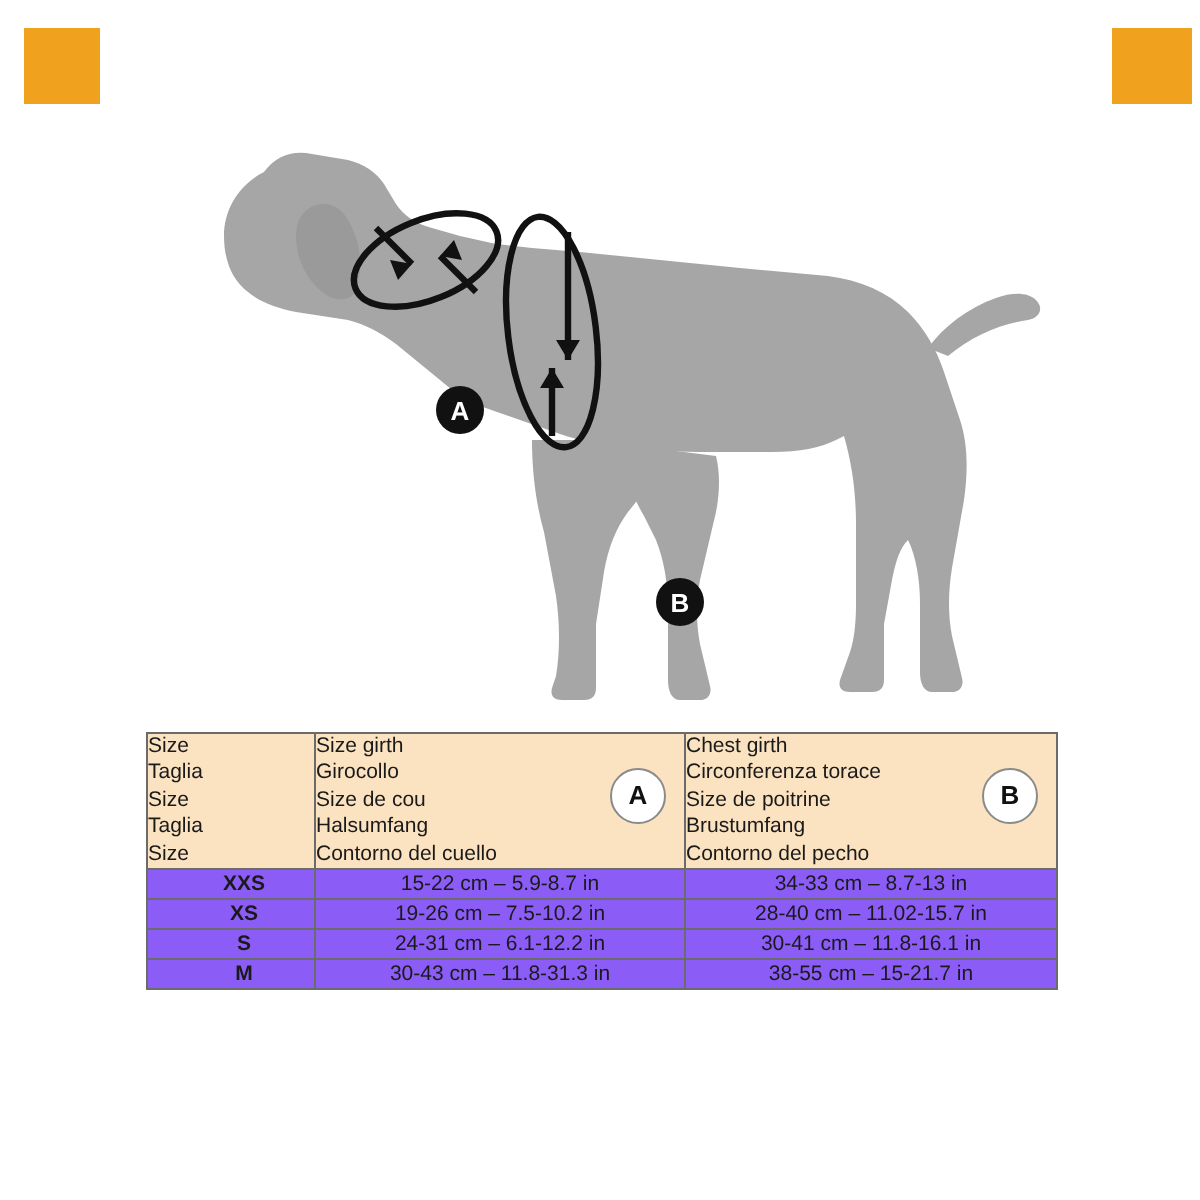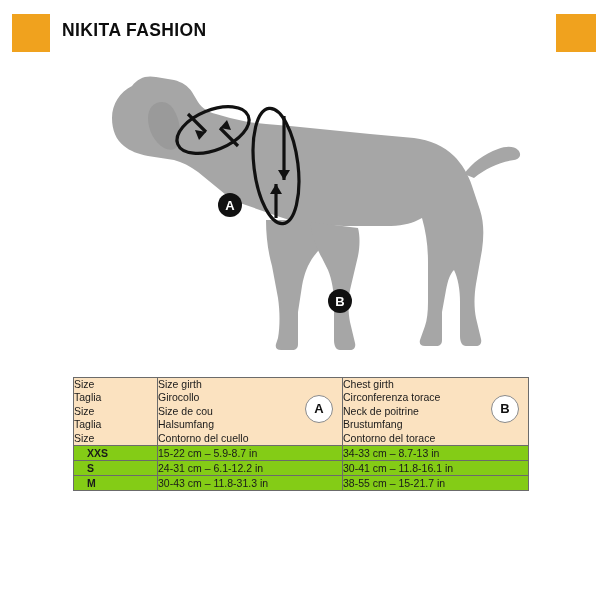--- a/index.html
+++ b/index.html
@@ -62,21 +62,21 @@
     display: flex;
     align-items: center;
     justify-content: center;
   }
   .badge.a { left: 148px; top: 143px; width: 24px; height: 24px; }
   .badge.b { left: 258px; top: 239px; width: 24px; height: 24px; }
 
   
   .tbl {
     position: absolute;
-    left: 73px; top: 377px;
+    left: 73px; top: 366px;
     width: 455px;
     border-collapse: collapse;
     table-layout: fixed;
   }
   .tbl td {
     border: 1px solid #6b6b6b;
     vertical-align: top;
     padding: 0;
   }
   .c-size  { width: 84px; }
@@ -103,40 +103,40 @@
     border: 1px solid #8a8a8a;
     color: #111;
     font-size: 13px;
     font-weight: bold;
     display: flex;
     align-items: center;
     justify-content: center;
   }
 
   .row-cell {
-    background: #84cc16;
+    background: #8b5cf6;
     padding: 6px 0 6px 10px;
     font-size: 10.5px;
     line-height: 14px;
     color: #1a1a1a;
     height: 14px;
+    text-align: center;
   }
   .row-cell.size {
     font-weight: bold;
     padding-left: 13px;
   }
 </style>
 </head>
 <body>
 
 <div class="page">
 
   <div class="hdr-square-left"></div>
   <div class="hdr-square-right"></div>
-  <div class="hdr-title">NIKITA FASHION</div>
 
   <div class="illus">
     <svg width="470" height="310" viewBox="0 0 470 310">
 
       <g fill="#A6A6A6">
         <path d="M62,36
                  C50,42 42,54 42,68
                  C42,80 46,90 54,96
                  C60,101 68,104 78,106
                  L104,110
@@ -256,33 +256,38 @@
           <span class="lbl">Size girth</span>
           <span class="lbl">Girocollo</span>
           <span class="lbl">Size de cou</span>
           <span class="lbl">Halsumfang</span>
           <span class="lbl">Contorno del cuello</span>
           <span class="head-badge">A</span>
         </td>
         <td class="head-cell">
           <span class="lbl">Chest girth</span>
           <span class="lbl">Circonferenza torace</span>
-          <span class="lbl">Neck de poitrine</span>
+          <span class="lbl">Size de poitrine</span>
           <span class="lbl">Brustumfang</span>
-          <span class="lbl">Contorno del torace</span>
+          <span class="lbl">Contorno del pecho</span>
           <span class="head-badge">B</span>
         </td>
       </tr>
 
       <tr>
         <td class="row-cell size">XXS</td>
         <td class="row-cell">15-22 cm – 5.9-8.7 in</td>
         <td class="row-cell">34-33 cm – 8.7-13 in</td>
       </tr>
       <tr>
+        <td class="row-cell size">XS</td>
+        <td class="row-cell">19-26 cm – 7.5-10.2 in</td>
+        <td class="row-cell">28-40 cm – 11.02-15.7 in</td>
+      </tr>
+      <tr>
         <td class="row-cell size">S</td>
         <td class="row-cell">24-31 cm – 6.1-12.2 in</td>
         <td class="row-cell">30-41 cm – 11.8-16.1 in</td>
       </tr>
       <tr>
         <td class="row-cell size">M</td>
         <td class="row-cell">30-43 cm – 11.8-31.3 in</td>
         <td class="row-cell">38-55 cm – 15-21.7 in</td>
       </tr>
     </tbody>

